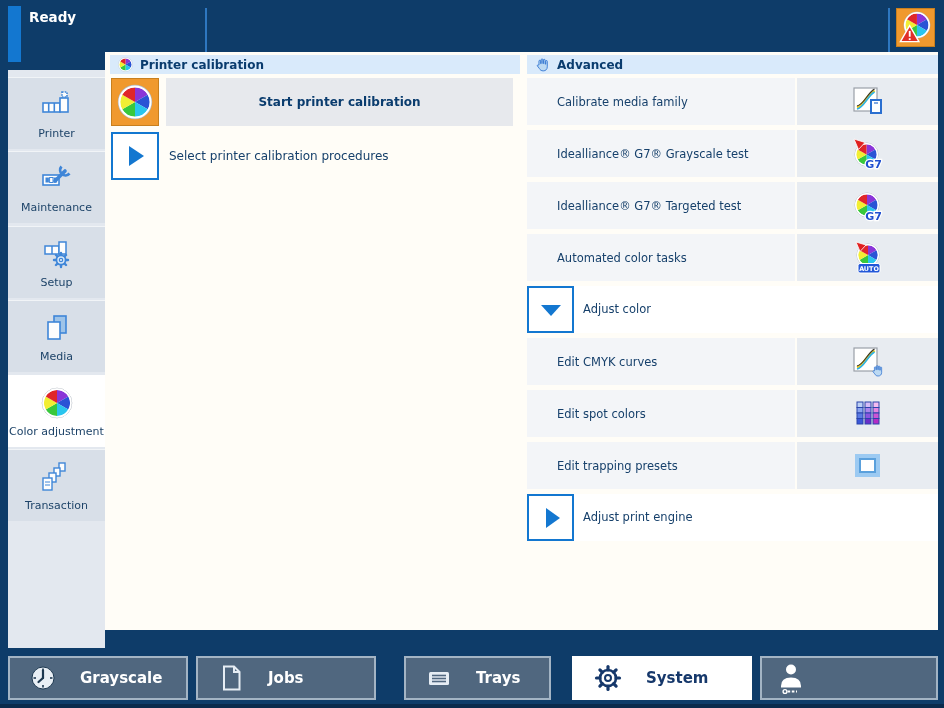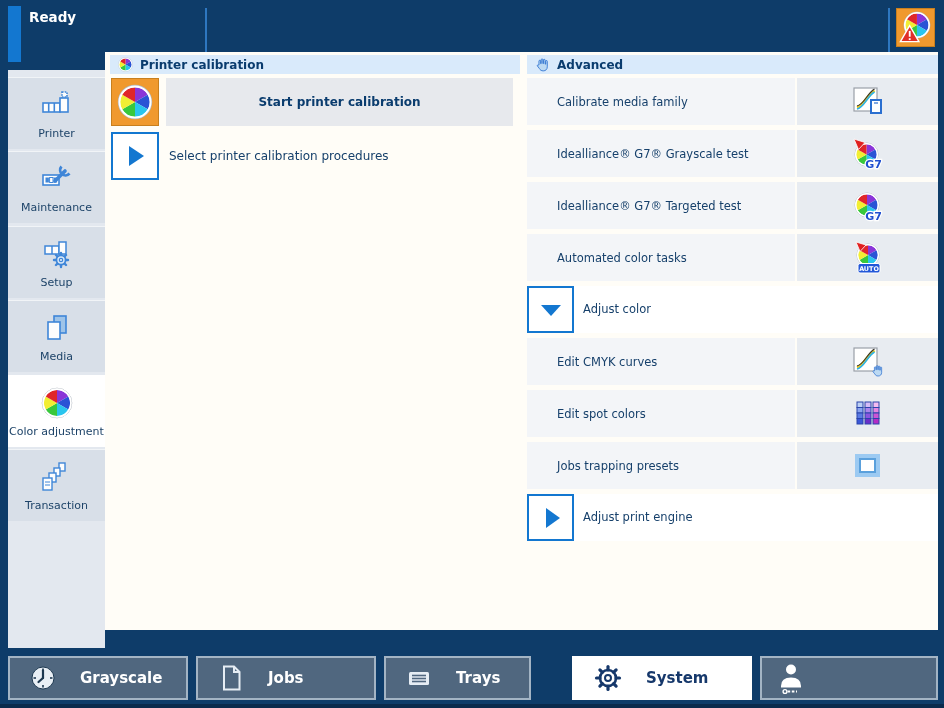--- a/index.html
+++ b/index.html
@@ -313,21 +313,21 @@
                 <rect x="22" y="16" width="6" height="5.5" fill="#cc55d4"></rect>
                 <rect x="22" y="21.5" width="6" height="5.5" fill="#b42cc4"></rect>
               </g>
           </g>
         </svg>
       </div>
     </div>
 
     <div class="adv-row" style="top:390px">
       <div class="adv-label-area">
-          <span>Jobs trapping presets</span>
+          <span>Edit trapping presets</span>
         </div>
       <div class="adv-icon-area">
         <svg width="34" height="34" viewBox="0 0 34 34">
           <rect x="4" y="5" width="25" height="23" fill="#9ccaf2"></rect>
           <rect x="9" y="10" width="15" height="13" fill="#ffffff" stroke="#5aa0dc" stroke-width="2"></rect>
         </svg>
       </div>
     </div>
 
     <div class="adv-expander" style="top:442px">
@@ -364,21 +364,21 @@
     <div class="nav-btn" style="left:196px;width:180px">
       <span class="nicon">
         <svg width="30" height="30" viewBox="0 0 30 30">
           <path d="M8,3.5 h10 l5.5,5.5 v17.5 h-15.5 z" fill="none" stroke="#e6edf4" stroke-width="2"></path>
           <path d="M18,3.5 v5.5 h5.5" fill="none" stroke="#e6edf4" stroke-width="2"></path>
         </svg>
       </span>
       <span class="nlabel">Jobs</span>
     </div>
 
-    <div class="nav-btn" style="left:384px;width:147px">
+    <div class="nav-btn" style="left:404px;width:147px">
       <span class="nicon">
         <svg width="30" height="30" viewBox="0 0 30 30">
           <rect x="5" y="9" width="20" height="13" rx="1.5" fill="#e6edf4"></rect>
           <g stroke="#50677f" stroke-width="1.6">
               <line x1="8" y1="12.5" x2="22" y2="12.5"></line>
               <line x1="8" y1="15.5" x2="22" y2="15.5"></line>
               <line x1="8" y1="18.5" x2="22" y2="18.5"></line>
             </g>
         </svg>
       </span>

